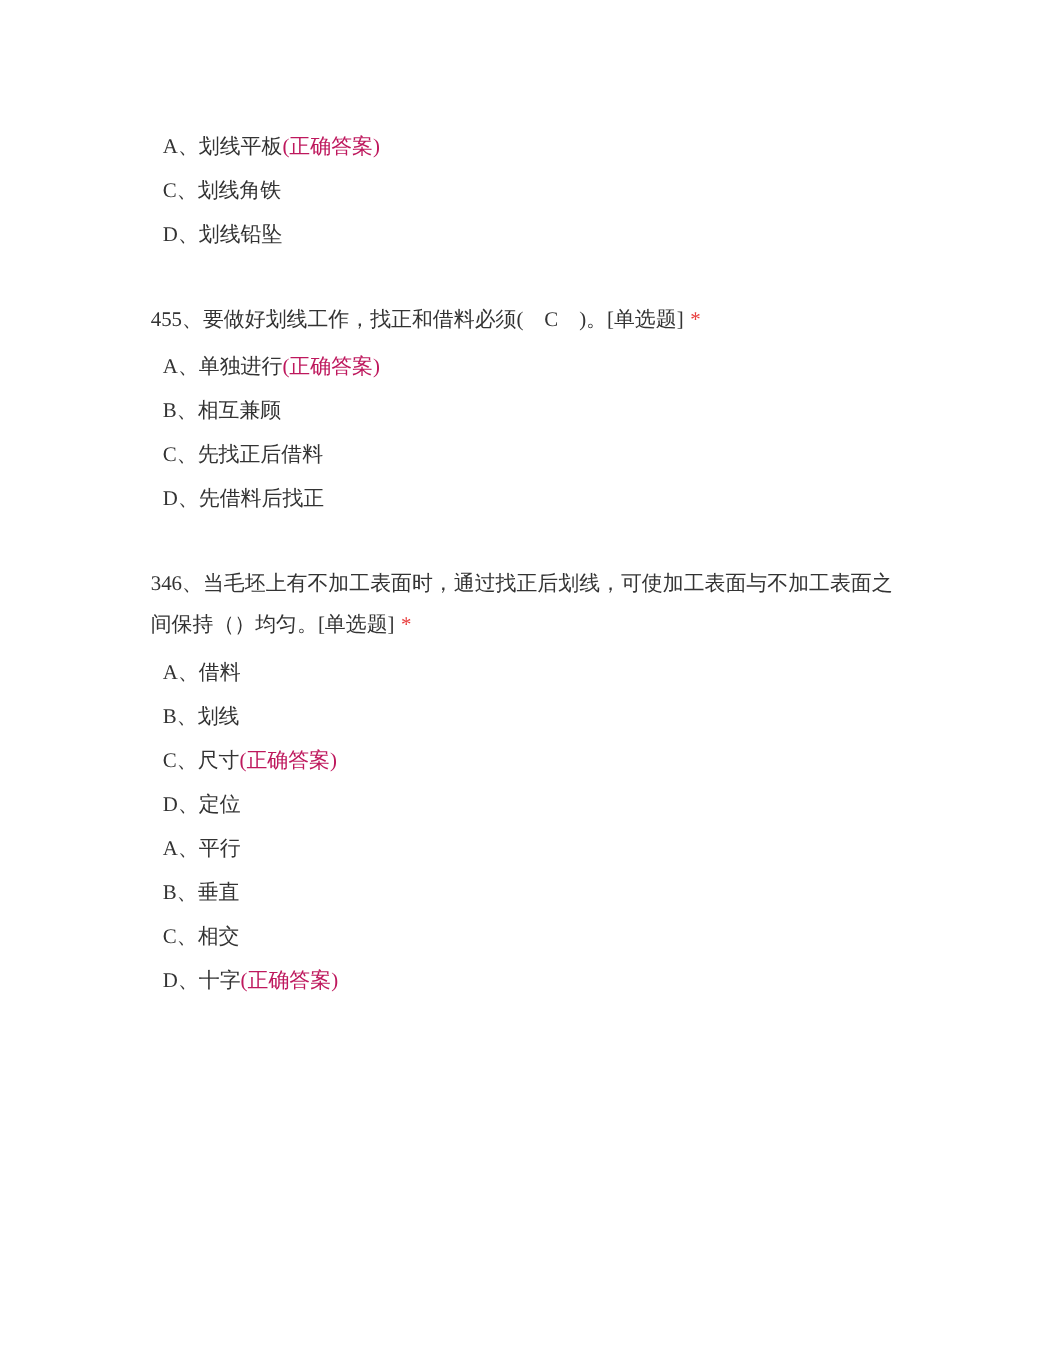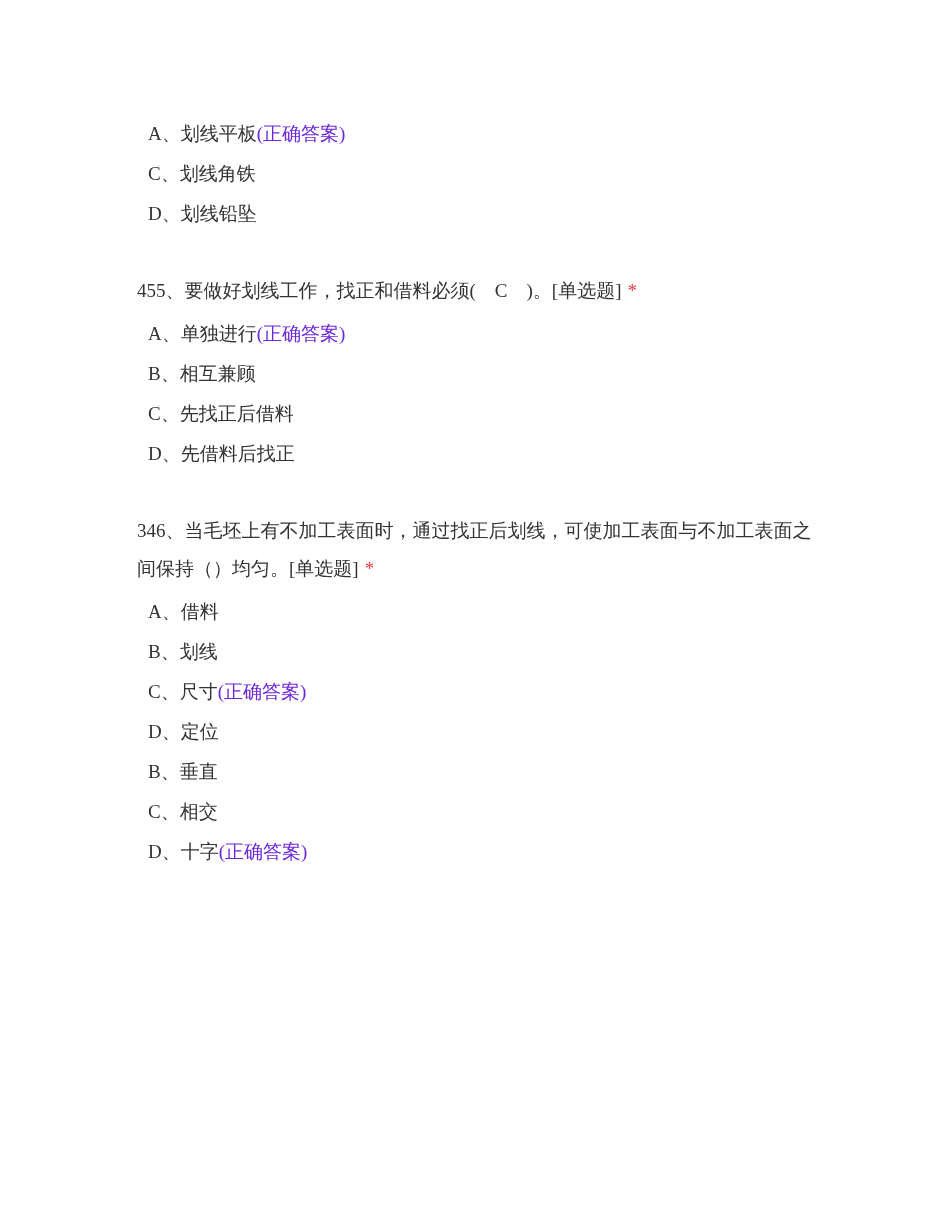--- a/index.html
+++ b/index.html
@@ -22,21 +22,21 @@
     margin: 38px 0 4px 0;
     max-width: 676px;
     white-space: pre-wrap;
   }
   .question-block:first-child .question { display: none; }
   .option {
     line-height: 40px;
     padding-left: 11px;
     white-space: pre-wrap;
   }
-  .correct-tag { color: #6d28d9; }
+  .correct-tag { color: #be185d; }
   .required { color: #e83c3c; margin-left: 6px; }
 </style>
 </head>
 <body>
 
 <div class="page">
 
   <section class="question-block">
 
     <div class="option"><span>A、</span><span>划线平板</span><span class="correct-tag">(正确答案)</span></div>
@@ -54,18 +54,19 @@
 
   <section class="question-block">
     <div class="question"><span>346、当毛坯上有不加工表面时，通过找正后划线，可使加工表面与不加工表面之间保持（）均匀。</span><span>[单选题]</span><span class="required">*</span></div>
     <div class="option"><span>A、</span><span>借料</span></div>
     <div class="option"><span>B、</span><span>划线</span></div>
     <div class="option"><span>C、</span><span>尺寸</span><span class="correct-tag">(正确答案)</span></div>
     <div class="option"><span>D、</span><span>定位</span></div>
   </section>
 
   <section class="question-block">
+    <div class="option"><span>A、</span><span>平行</span></div>
     <div class="option"><span>B、</span><span>垂直</span></div>
     <div class="option"><span>C、</span><span>相交</span></div>
     <div class="option"><span>D、</span><span>十字</span><span class="correct-tag">(正确答案)</span></div>
   </section>
 
 </div>
 
 </body></html>

